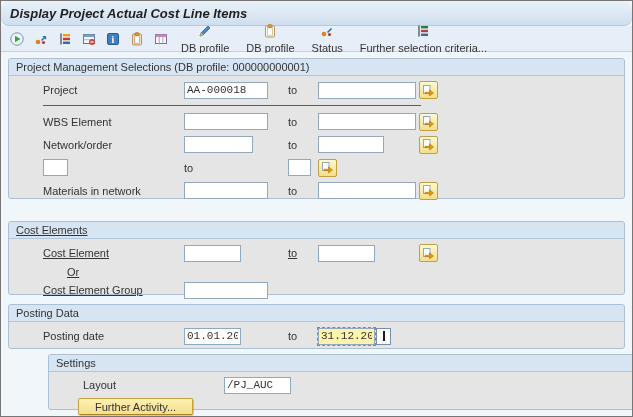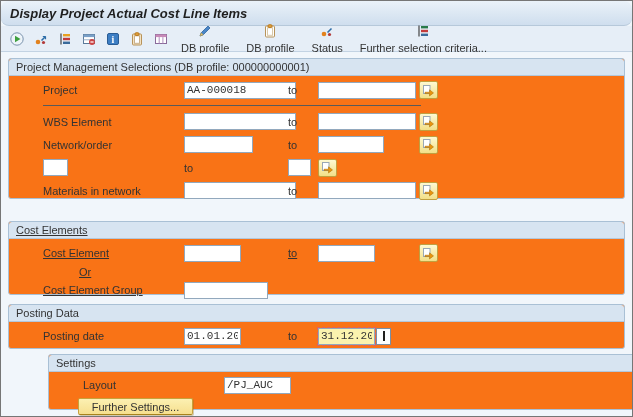--- a/index.html
+++ b/index.html
@@ -29,21 +29,21 @@
   .tbtn-text{
     border:none; background:transparent; padding:1px 2px; margin-right:13px;
     display:inline-flex; align-items:center; gap:3px; cursor:pointer;
     font-family:"Liberation Sans",sans-serif; font-size:11px; color:#333;flex-direction:column;
   }
   .ticon{ display:inline-flex; width:16px; height:16px; }
   
   .content{ position:absolute; left:0; right:0; top:52px; bottom:0; background:#f1f6fb; }
   .section{
     position:absolute; left:7px; width:617px; box-sizing:border-box;
-    background:#f97316; border:1px solid #a9c0d5; border-radius:3px;
+    background:#e5e5e5; border:1px solid #a9c0d5; border-radius:3px;
   }
   .sec-header{
     height:16px; line-height:16px; padding-left:7px;
     background:#d7e4f1; border-bottom:1px solid #b3c7da;
     border-radius:3px 3px 0 0; color:#333;
   }
   .sec-body{ padding:3px 0 0 34px; }
   .row{
     display:grid; grid-template-columns:141px 104px 30px 101px auto;
     align-items:center; height:23px;
@@ -51,42 +51,42 @@
   .row.short{ height:22px; }
   .lbl{ color:#333; }
   .to-lbl{ color:#333; }
   .divider{ height:1px; background:#5a5a5a; width:378px; margin:4px 0 4px 0; }
   
   .sap-in{
     height:17px; box-sizing:border-box; border:1px solid #92a8bd; background:#fff;
     font-family:"Liberation Mono","DejaVu Sans Mono",monospace; font-size:11px;
     color:#333; padding:0 2px;
   }
-  .in100{width:112px}.in98{width:98px}.in69{width:69px}.in66{width:66px}
+  .in100{width:84px}.in98{width:98px}.in69{width:69px}.in66{width:66px}
   .in57{width:57px}.in25{width:25px}.in23{width:23px}.in84{width:84px}.in67{width:67px}
   .focused{
     background:#fbf3ae; outline:1px dashed #e06060; outline-offset:0;
   }
   .slot{ display:flex; align-items:center; }
   .dd-btn{
     width:15px; height:17px; box-sizing:border-box; margin-left:1px;
     border:1px solid #7a8fa5; background:#fbfdff;
     display:inline-flex; align-items:center; justify-content:center; cursor:pointer;
   }
   .dd-inner{ width:7px; height:8px; background:#3f3f3f; border:1px solid #1e1e1e; }
   
   .msel{
     width:19px; height:18px; box-sizing:border-box; padding:0;
     border:1px solid #c0a040; border-radius:2px;
     background:linear-gradient(#fdf9d2,#f2df88);
     display:inline-flex; align-items:center; justify-content:center; cursor:pointer;
   }
   
   .or-row{ height:15px; display:flex; align-items:center; }
-  .or-row .lbl{ margin-left:36px; }
+  .or-row .lbl{ margin-left:24px; }
   .layout-desc{ margin-left:10px; color:#333; }
   .flexrow{ display:flex; align-items:center; height:20px; }
   .flexrow .lbl{ width:141px; }
   .further-btn{
     margin-left:-5px; margin-top:3px; width:115px; height:17px; box-sizing:border-box;
     border:1px solid #c8a23c; border-bottom-color:#a8821c; border-radius:2px;
     background:linear-gradient(#fcf0b2,#f6df8e);
     font-family:"Liberation Sans",sans-serif; font-size:11px; color:#333;
     display:flex; align-items:center; justify-content:center; cursor:pointer;
     box-shadow:1px 1px 0 rgba(150,120,40,.35);
@@ -381,20 +381,20 @@
     <div class="section" style="top:301px;height:56px;margin-left:40px;">
       <div class="sec-header">Settings</div>
       <div class="sec-body">
 
         <div class="flexrow">
           <span class="lbl">Layout</span>
           <input class="sap-in in67" value="/PJ_AUC" style="">
         </div>
 
         <button class="further-btn">
-          <span>Further Settings...</span>
+          <span>Further Activity...</span>
         </button>
 
       </div>
     </div>
 
   </div>
 </div>
 
 </body></html>

